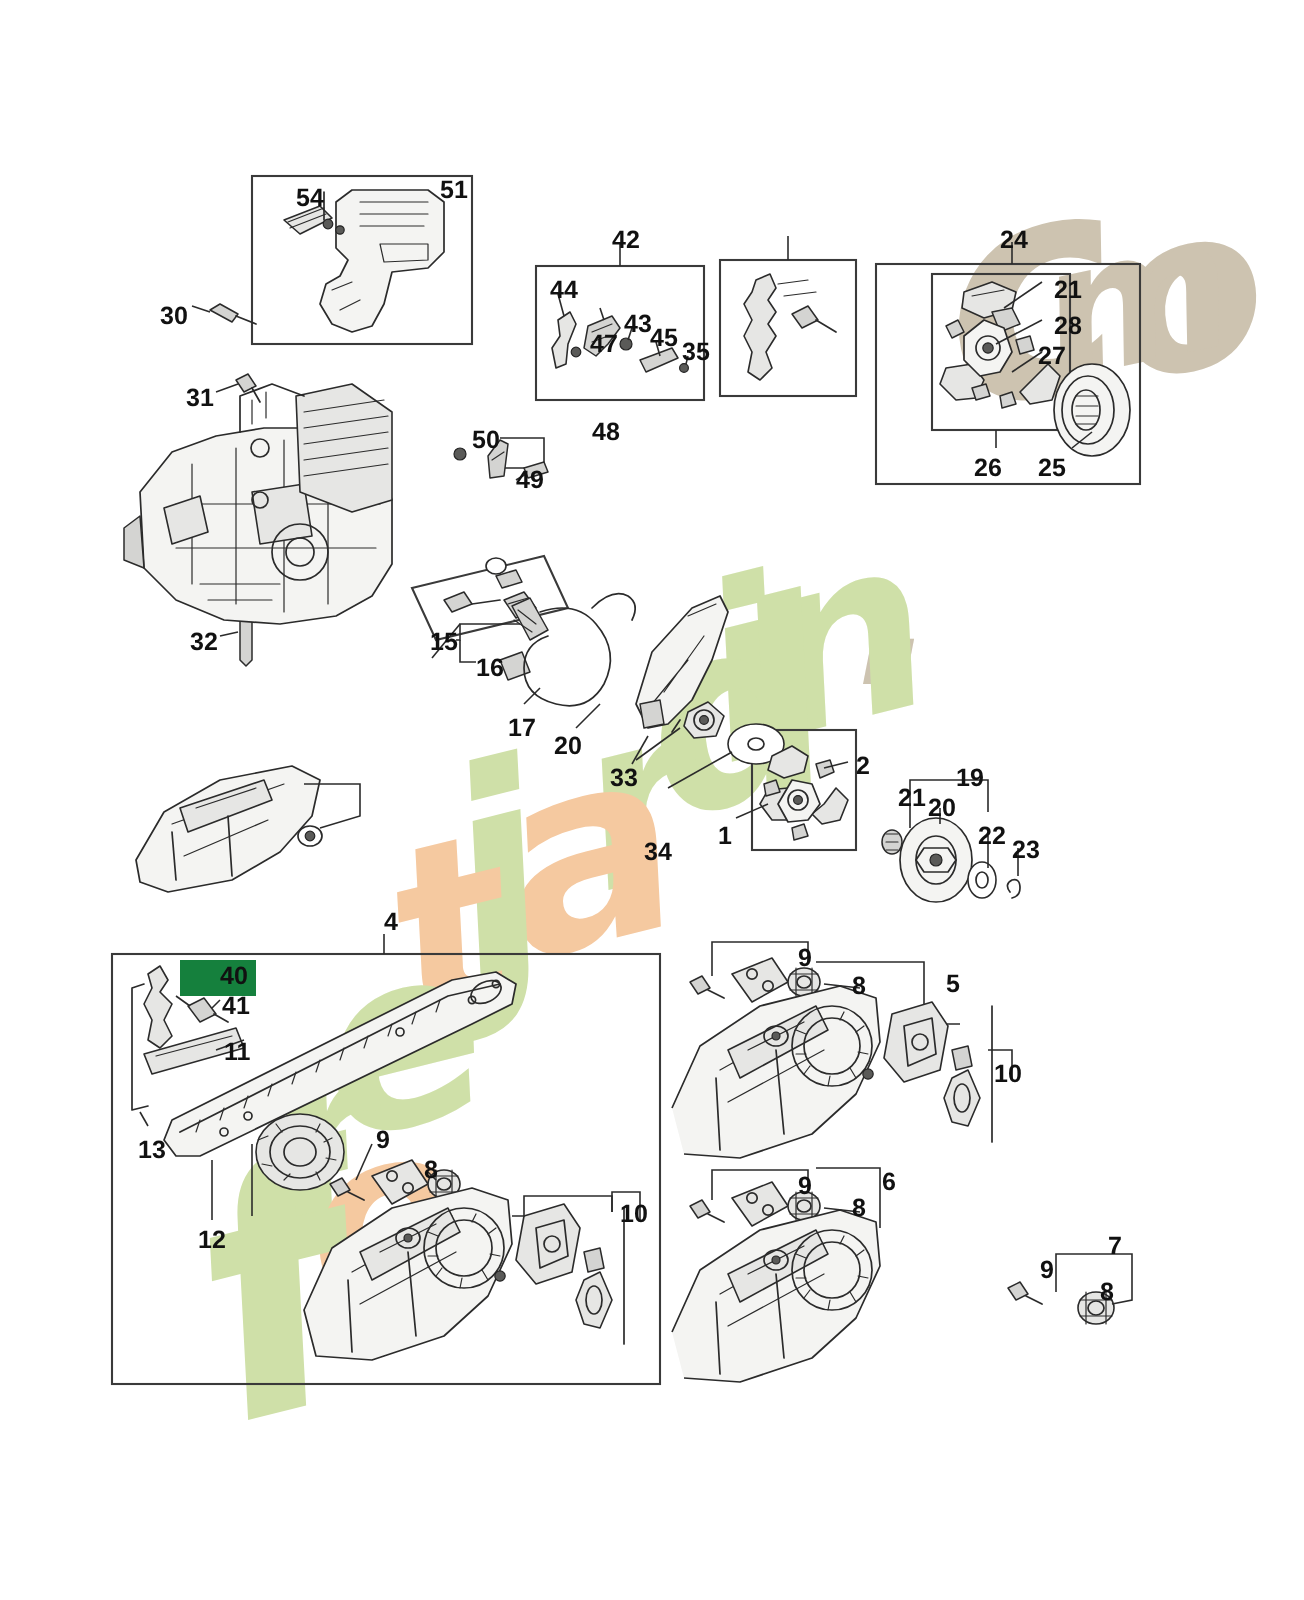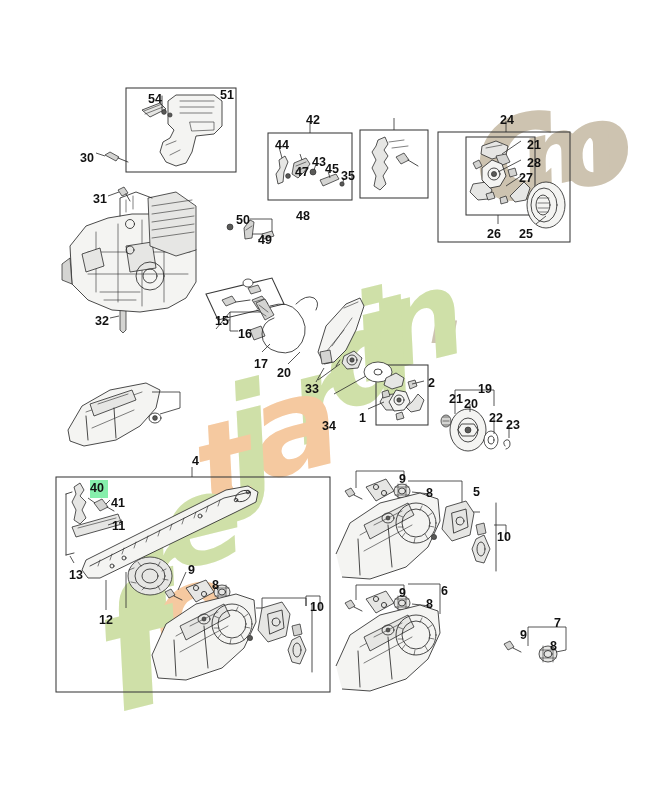--- a/index.html
+++ b/index.html
@@ -25,21 +25,21 @@
   .fl{fill:#f4f4f2;stroke:#2b2b2b;stroke-width:.85;stroke-linejoin:round;}
   .fl2{fill:#e6e6e4;stroke:#2b2b2b;stroke-width:.8;stroke-linejoin:round;}
   .fl3{fill:#d4d4d2;stroke:#2b2b2b;stroke-width:.75;stroke-linejoin:round;}
   .fl-w{fill:#ffffff;stroke:#2b2b2b;stroke-width:.8;stroke-linejoin:round;}
   .dk{fill:#5a5a58;stroke:#242424;stroke-width:.6;}
   .lead{fill:none;stroke:#2b2b2b;stroke-width:.8;}
 
   
   .lab{position:absolute;font-family:"Liberation Sans", sans-serif;
        font-weight:700;font-size:12.5px;color:#111;line-height:1;white-space:nowrap;}
-  .lab.hl{background:#86efac;padding:2px 4px 3px 0;}
+  .lab.hl{background:#15803d;padding:2px 4px 3px 20px;}
 </style>
 </head>
 <body>
 
 <div id="stage">
 
   <div>
     <div class="wm wm-tan" style="left:470px;top:60px;font-size:150px;transform:rotate(-12deg);">c</div>
     <div class="wm wm-tan" style="left:556px;top:82px;font-size:110px;transform:rotate(-12deg);">o</div>
     <div class="wm wm-tan" style="left:520px;top:96px;font-size:92px;transform:rotate(-12deg);">m</div>

